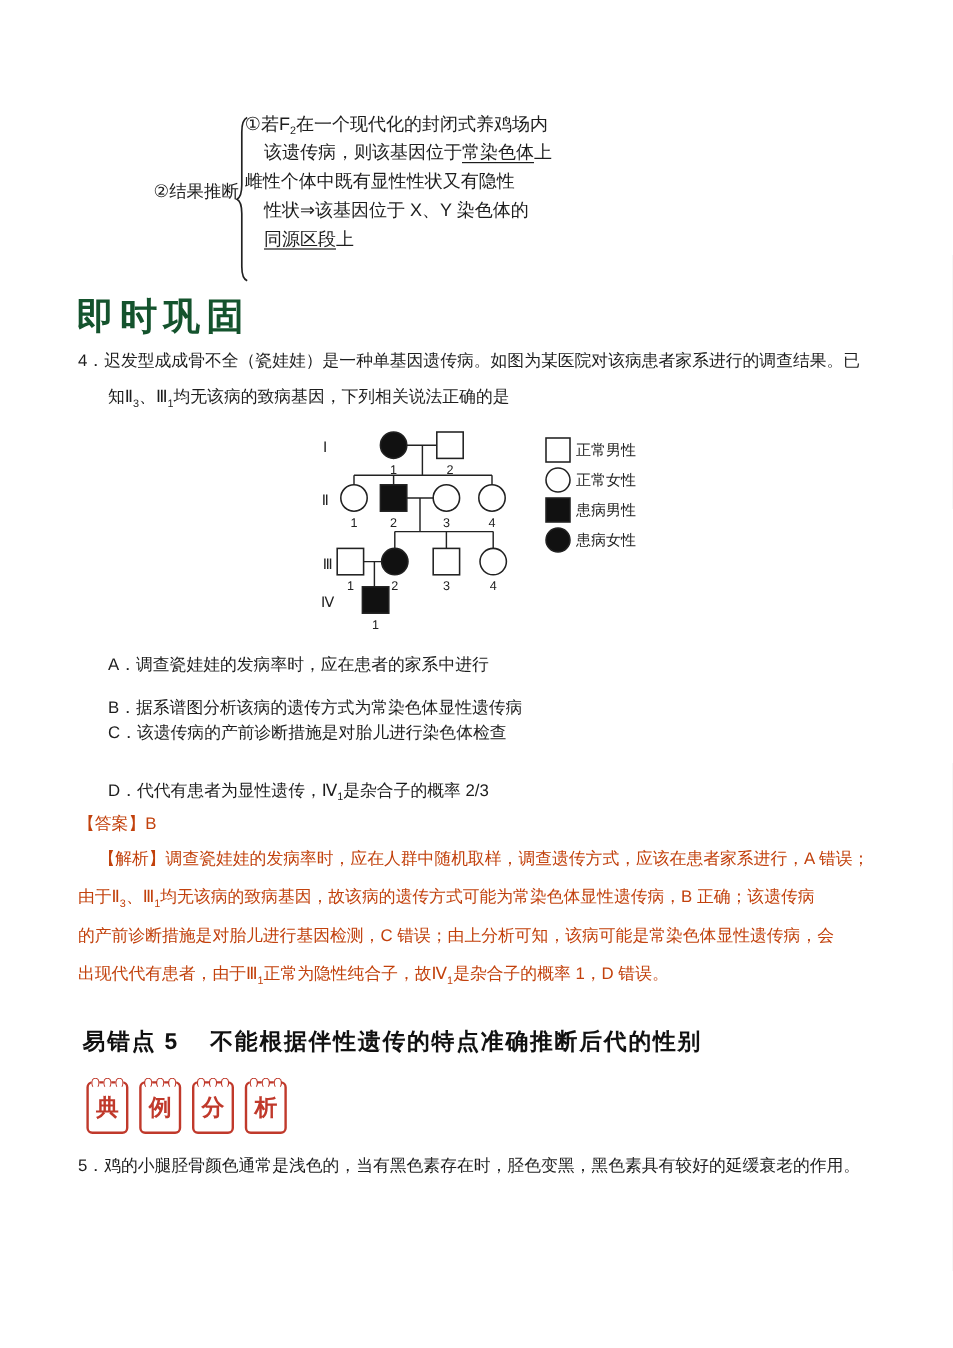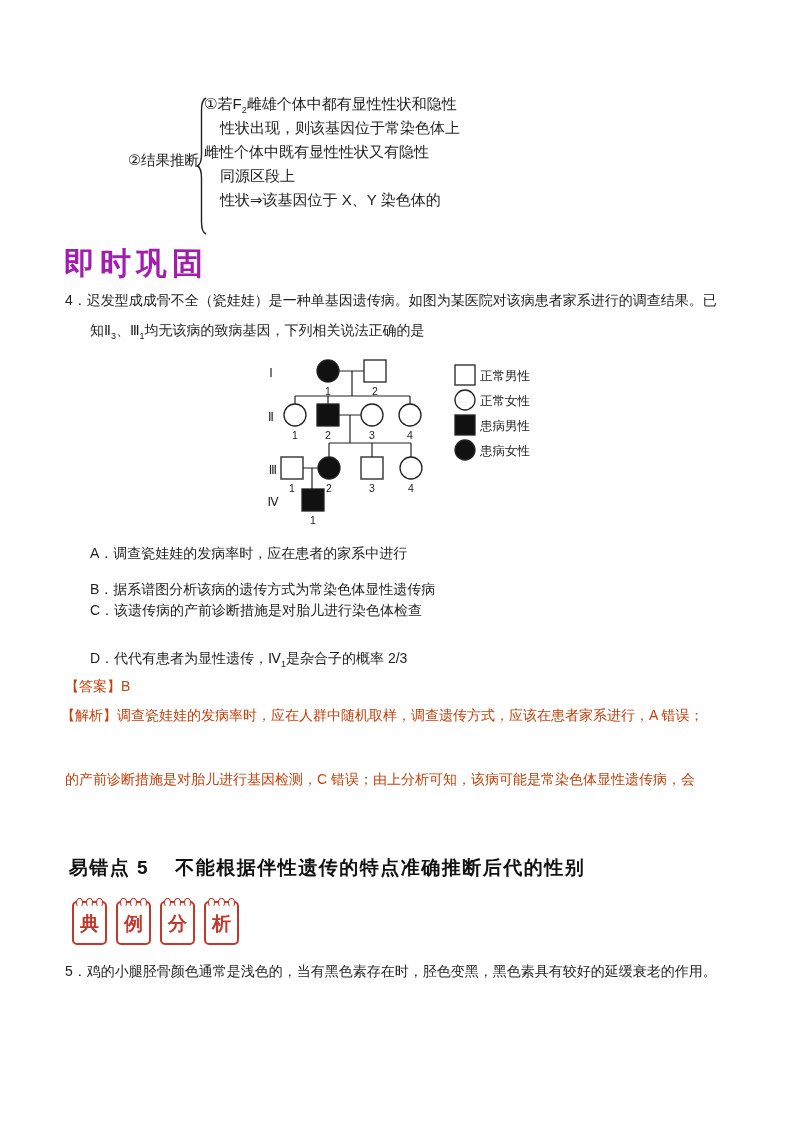--- a/index.html
+++ b/index.html
@@ -9,24 +9,24 @@
   }
   .abs{position:absolute;}
   .txt{font-size:14px;line-height:21px;white-space:nowrap;}
   .bracket-lines{font-size:15px;line-height:24px;}
   .bracket-lines .bline{white-space:nowrap;}
   .bracket-lines .bline:nth-child(2),
   .bracket-lines .bline:nth-child(4),
   .bracket-lines .bline:nth-child(5),
   .bracket-lines .bline:nth-child(6){padding-left:16px;}
   sub{font-size:9px;line-height:0;}
-  .u{text-underline-offset:3px;}
+  .u{text-decoration:underline;text-underline-offset:3px;}
   .red{color:#c2410c;}
   .jishi{
-    font-size:31px;font-weight:900;color:#a21caf;letter-spacing:5px;
+    font-size:31px;font-weight:900;color:#14532d;letter-spacing:5px;
     font-family:"DejaVu Serif","Liberation Serif",serif;
   }
   .section-hd{
     width:654px;text-align:center;font-size:19px;font-weight:bold;color:#111;
     letter-spacing:1.5px;white-space:nowrap;
   }
   .section-hd .badge{margin-right:26px;}
   .stamps{display:flex;gap:9px;}
   .stamp-box{
     position:relative;width:31px;height:40px;border:2px solid #c0392b;border-radius:5px;
@@ -45,25 +45,25 @@
 
 <div class="page">
 
   <div class="abs" style="left:128px;top:150px;">
     <span class="txt" style="font-size:14.5px;">②结果推断</span>
   </div>
   <svg class="abs" style="left:196px;top:96px;" width="12" height="140" viewBox="0 0 12 140">
     <path d="M10 2 Q5.5 4 5.5 14 L5.5 58 Q5.5 68 1.5 70 Q5.5 72 5.5 82 L5.5 126 Q5.5 136 10 138" fill="none" stroke="#222" stroke-width="1.4"></path>
   </svg>
   <div class="abs bracket-lines" style="left:204px;top:92px;">
-    <div class="bline"><span>①若F</span><sub>2</sub><span>雌雄个体中都有显性性状和隐性</span></div>
-    <div class="bline"><span>性状出现，则该基因位于</span><span class="u">常染色体</span><span>上</span></div>
+    <div class="bline"><span>①若F</span><sub>2</sub><span>在一个现代化的封闭式养鸡场内</span></div>
+    <div class="bline"><span>该遗传病，则该基因位于</span><span class="u">常染色体</span><span>上</span></div>
     <div class="bline"><span>雌性个体中既有显性性状又有隐性</span></div>
+    <div class="bline"><span>性状⇒该基因位于 X、Y 染色体的</span></div>
     <div class="bline"><span class="u">同源区段</span><span>上</span></div>
-    <div class="bline"><span>性状⇒该基因位于 X、Y 染色体的</span></div>
   </div>
 
   <div class="abs jishi" style="left:64px;top:243px;">即时巩固</div>
 
   <div class="abs txt" style="left:65px;top:290px;"><span>4．迟发型成成骨不全（瓷娃娃）是一种单基因遗传病。如图为某医院对该病患者家系进行的调查结果。已</span></div>
   <div class="abs txt" style="left:90px;top:320px;"><span>知Ⅱ</span><sub>3</sub><span>、Ⅲ</span><sub>1</sub><span>均无该病的致病基因，下列相关说法正确的是</span></div>
 
   <svg id="pedigree-svg" class="abs" style="left:235px;top:353px;" width="320" height="178" viewBox="0 0 320 178">
       <line x1="93" y1="18" x2="140" y2="18" stroke="#222222" stroke-width="1.2"></line>
       <line x1="117" y1="18" x2="117" y2="43" stroke="#222222" stroke-width="1.2"></line>
@@ -114,22 +114,24 @@
       <circle cx="230" cy="97" r="10" fill="#111111" stroke="#222222" stroke-width="1.3"></circle>
       <text x="245" y="101.5" font-size="12.5" fill="#222222">患病女性</text>
     </svg>
 
   <div class="abs txt" style="left:90px;top:579px;"><span>B．据系谱图分析该病的遗传方式为常染色体显性遗传病</span></div>
   <div class="abs txt" style="left:90px;top:543px;"><span>A．调查瓷娃娃的发病率时，应在患者的家系中进行</span></div>
   <div class="abs txt" style="left:90px;top:600px;"><span>C．该遗传病的产前诊断措施是对胎儿进行染色体检查</span></div>
   <div class="abs txt" style="left:90px;top:648px;"><span>D．代代有患者为显性遗传，Ⅳ</span><sub>1</sub><span>是杂合子的概率 2/3</span></div>
 
   <div class="abs txt red" style="left:65px;top:676px;"><span>【答案】B</span></div>
-  <div class="abs txt red" style="left:61px;top:705px;"><span>【解析】调查瓷娃娃的发病率时，应在人群中随机取样，调查遗传方式，应该在患者家系进行，A 错误；</span></div>
+  <div class="abs txt red" style="left:82px;top:705px;"><span>【解析】调查瓷娃娃的发病率时，应在人群中随机取样，调查遗传方式，应该在患者家系进行，A 错误；</span></div>
+  <div class="abs txt red" style="left:65px;top:737px;"><span>由于Ⅱ</span><sub>3</sub><span>、Ⅲ</span><sub>1</sub><span>均无该病的致病基因，故该病的遗传方式可能为常染色体显性遗传病，B 正确；该遗传病</span></div>
   <div class="abs txt red" style="left:65px;top:769px;"><span>的产前诊断措施是对胎儿进行基因检测，C 错误；由上分析可知，该病可能是常染色体显性遗传病，会</span></div>
+  <div class="abs txt red" style="left:65px;top:801px;"><span>出现代代有患者，由于Ⅲ</span><sub>1</sub><span>正常为隐性纯合子，故Ⅳ</span><sub>1</sub><span>是杂合子的概率 1，D 错误。</span></div>
 
   <div class="abs section-hd" style="left:0;top:855px;">
     <span class="badge">易错点 5</span><span>不能根据伴性遗传的特点准确推断后代的性别</span>
   </div>
 
   <div id="stamps" class="abs stamps" style="left:72px;top:901px;">
       <div class="stamp-box">
         <div class="rings">
           <span class="ring"></span>
           <span class="ring"></span>

